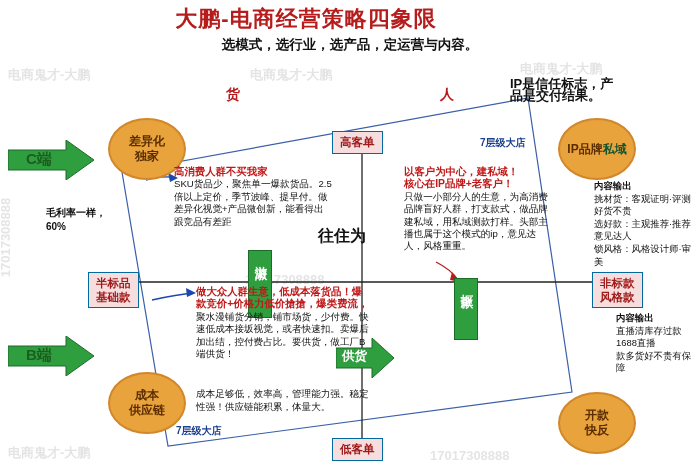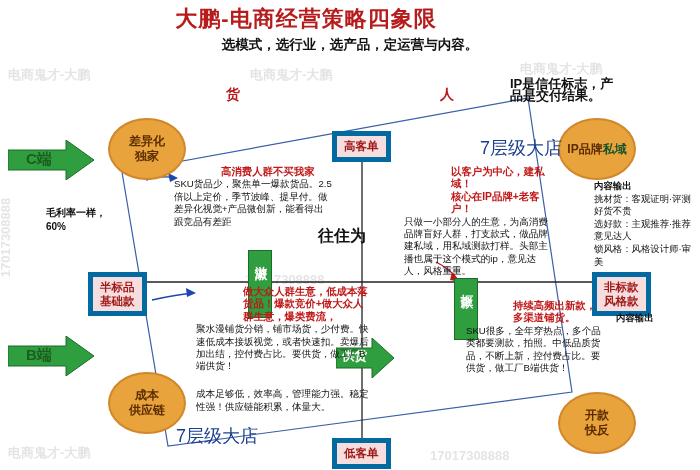--- a/index.html
+++ b/index.html
@@ -41,21 +41,21 @@
   svg.lines{left:0;top:0;width:700px;height:470px;}
 
   
   .axis-lab{
     font-size:14px;font-weight:bold;color:#b71c1c;
   }
   .lab-huo{left:226px;top:86px;}
   .lab-ren{left:440px;top:86px;}
 
   .tag{
-    border:5px solid #0369a1;background:#f6dede;
+    border:1px solid #0369a1;background:#f6dede;
     color:#a01b1b;font-size:11.5px;font-weight:bold;
     padding:3px 7px;text-align:center;white-space:nowrap;
   }
   .tag-gaokedan{left:332px;top:131px;}
   .tag-dikedan{left:332px;top:438px;}
   .tag-banchengpin{left:88px;top:272px;line-height:14px;}
   .tag-feibiaokuan{left:592px;top:272px;line-height:14px;}
 
   
   .garrow{width:86px;height:40px;}
@@ -89,33 +89,33 @@
   .ell-kaikuan{left:558px;top:392px;width:74px;height:58px;}
 
   
   .blk{font-size:9.6px;line-height:12.4px;color:#111;}
 
   .blk-tl{left:174px;top:166px;width:158px;}
   .blk-tr{left:404px;top:166px;width:146px;}
   .blk-bl{left:196px;top:286px;width:176px;}
   .blk-br{left:466px;top:300px;width:140px;}
 
-  .hdr-red{color:#c01818;font-weight:bold;font-size:10.4px;margin-left:47px;}
+  .hdr-red{color:#c01818;font-weight:bold;font-size:10.4px;}
 
   .blk-right-out{left:594px;top:180px;width:100px;font-size:9.4px;line-height:12.6px;color:#111;}
   .blk-right-out2{left:616px;top:312px;width:84px;font-size:9.4px;line-height:12.6px;color:#111;}
 
   .blk-ip-note{left:510px;top:78px;width:110px;font-size:13px;line-height:12.4px;color:#111;font-weight:bold;}
 
   .blk-margin{left:46px;top:206px;width:100px;font-size:10px;line-height:14px;color:#111;font-weight:bold;}
 
   .blk-chengben-txt{left:196px;top:388px;width:180px;font-size:9.6px;line-height:12.6px;color:#111;}
 
   .store-lab{
-    font-size:18px;font-weight:normal;color:#1b3f8f;
+    font-size:10px;font-weight:bold;color:#1b3f8f;
   }
   .store-top{left:480px;top:136px;}
   .store-bot{left:176px;top:424px;}
 
   
   .pa{pointer-events:none;}
 </style>
 </head>
 <body>
 
@@ -208,35 +208,34 @@
     <div>SKU货品少，聚焦单一爆款货品。2.5倍以上定价，季节波峰、提早付。做差异化视觉+产品微创新，能看得出跟竞品有差距</div>
   </div>
 
   <div class="abs blk blk-tr">
     <div class="hdr-red">以客户为中心，建私域！</div>
     <div class="hdr-red">核心在IP品牌+老客户！</div>
     <div>只做一小部分人的生意，为高消费品牌盲好人群，打支款式，做品牌建私域，用私域测款打样。头部主播也属于这个模式的ip，意见达人，风格重重。</div>
   </div>
 
   <div class="abs blk blk-bl">
-    <div class="hdr-red">做大众人群生意，低成本落货品！爆款竞价+做大众人群生意，爆类费流，</div>
+    <div class="hdr-red">做大众人群生意，低成本落货品！爆款竞价+价格力低价搶搶，爆类费流，</div>
     <div>聚水漫铺货分销，铺市场货，少付费。快速低成本接坂视觉，或者快速扣。卖爆后加出结，控付费占比。要供货，做工厂B端供货！</div>
   </div>
 
-  <div class="abs blk blk-br">
-    <div class="hdr-red">持续高频出新款，多渠道铺货。</div>
-    <div>SKU很多，全年穿热点，多个品类都要测款，拍照。中低品质货品，不断上新，控付费占比。要供货，做工厂B端供货！</div>
-  </div>
 
   <div class="abs blk blk-chengben-txt">成本足够低，效率高，管理能力强。稳定性强！供应链能积累，体量大。</div>
 
   <div class="abs blk-right-out">
     <div style="font-weight:bold;">内容输出</div>
     <div style="white-space:pre-line;">挑材货：客观证明·评测好货不贵
 选好款：主观推荐·推荐意见达人
 锁风格：风格设计师·审美</div>
   </div>
 
   <div class="abs blk-right-out2">
     <div style="font-weight:bold;">内容输出</div>
+    <div style="white-space:pre-line;">直播清库存过款
+1688直播
+款多货好不贵有保障</div>
   </div>
 
 </div>
 
 </body></html>

